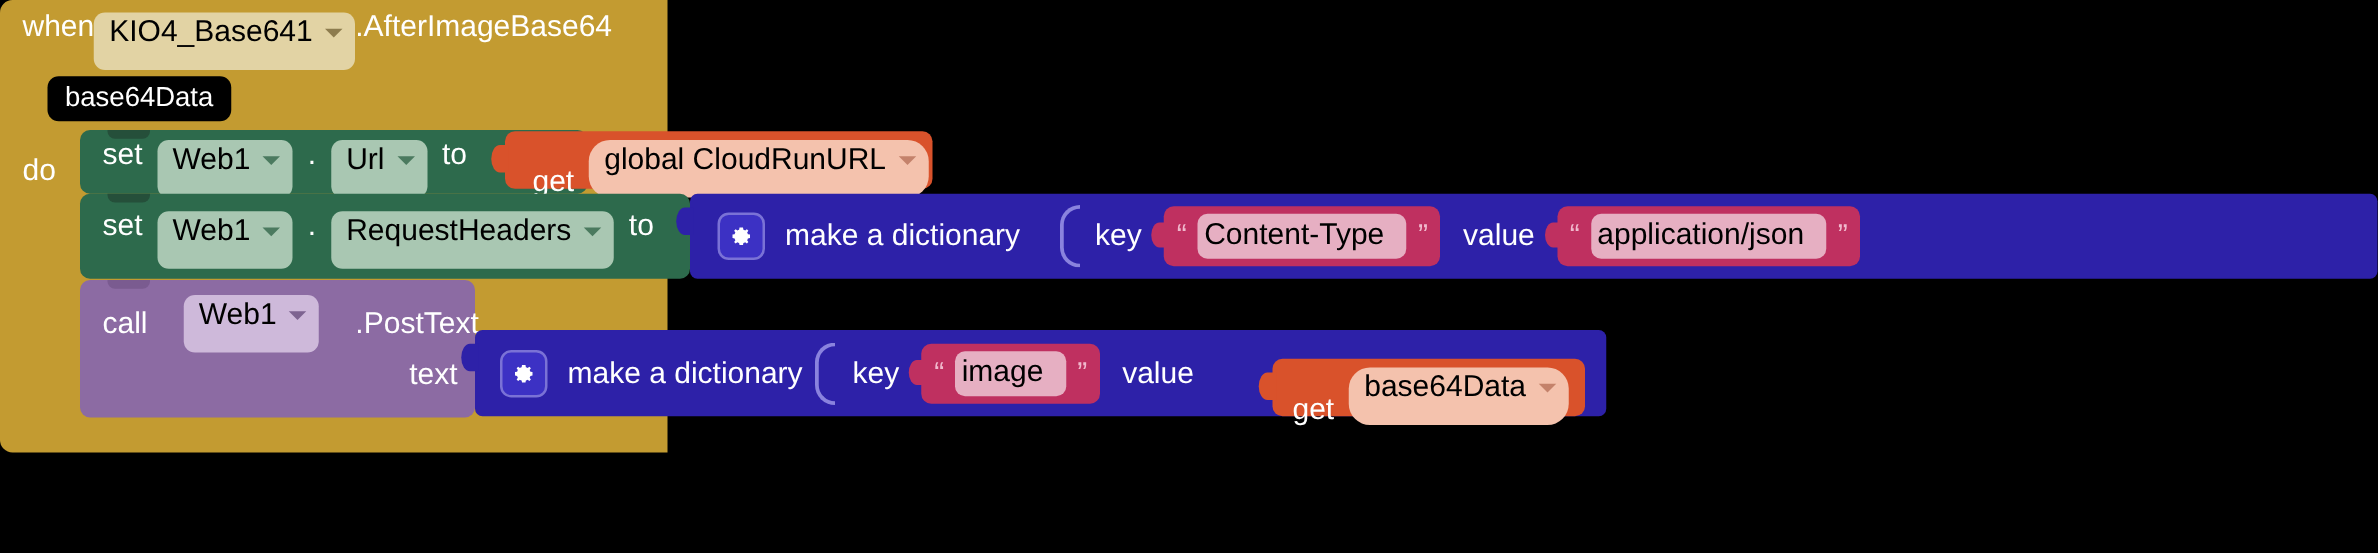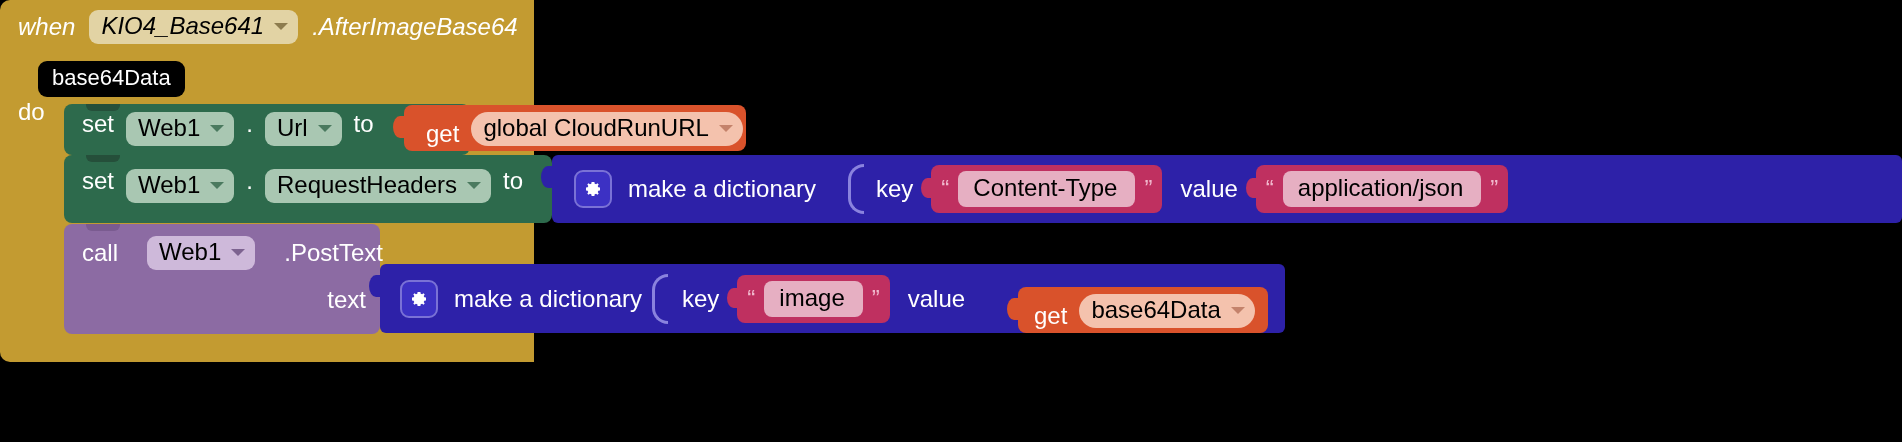--- a/index.html
+++ b/index.html
@@ -13,43 +13,43 @@
   
   .blk{position:absolute;box-sizing:border-box;}
   .lbl{white-space:nowrap;line-height:1;}
 
   
   .w{color:#ffffff;font-size:24px;}
 
   
   .field{
     display:inline-flex;align-items:center;gap:10px;
-    border-radius:9px;padding:4px 10px 6px 12px;
+    border-radius:9px;padding:4px 10px 18px 12px;
     color:#000;font-size:24px;line-height:1;white-space:nowrap;
   }
   .caret{width:0;height:0;border-left:7px solid transparent;border-right:7px solid transparent;}
 
   
   #eventBlock{
     left:0;top:0;width:534px;height:362px;
     background:#c39b31;
     border-top-right-radius:0;border-bottom-right-radius:0;
     border-top-left-radius:10px;border-bottom-left-radius:10px;
   }
-  #eventHeaderRow{position:absolute;left:18px;top:10px;display:flex;align-items:center;gap:14px;font-style:italic;}
+  #eventHeaderRow{position:absolute;left:18px;top:10px;display:flex;}
   #eventHeaderRow .field{background:#e2d3a4;}
   #eventHeaderRow .caret{border-top:7px solid #8d7c4e;}
 
   #paramBadge{
     position:absolute;left:38px;top:61px;
     background:#000;color:#fff;border-radius:9px;
     padding:6px 14px 8px 14px;font-size:22px;line-height:1;
   }
 
-  #doLabel{position:absolute;left:18px;top:100px;color:#fff;font-size:24px;}
+  #doLabel{position:absolute;left:18px;top:125px;color:#fff;font-size:24px;}
 
   
   .setblk{background:#2d6a4c;border-radius:8px;}
   .setblk .field{background:#a9c7b2;}
   .setblk .caret{border-top:7px solid #4b7a5f;}
   .setRow{position:absolute;left:18px;top:8px;display:flex;align-items:flex-start;gap:12px;}
 
   #setUrl{left:64px;top:104px;width:406px;height:51px;}
   #setHeaders{left:64px;top:155px;width:488px;height:68px;}
   #setHeaders .setRow{top:14px;}
@@ -100,21 +100,21 @@
     border-radius:16px 0 0 16px;
   }
 
   
   .textblk{
     background:#bf3060;border-radius:8px;display:inline-flex;align-items:center;gap:9px;
     padding:6px 10px;
   }
   .quote{color:#f0b9cd;font-size:24px;line-height:1;}
   .strfield{
-    background:#e6afc2;color:#000;font-size:24px;border-radius:8px;padding:5px 18px 7px 15px;
+    background:#e6afc2;color:#000;font-size:24px;border-radius:8px;padding:5px 18px 7px 5px;
     line-height:1;white-space:nowrap;
   }
   .pinknub{
     position:absolute;left:-10px;top:13px;width:13px;height:20px;background:#bf3060;
     border-radius:50% 0 0 50%;
   }
   .wrap{position:relative;display:inline-flex;}
 </style>
 </head>
 <body>

